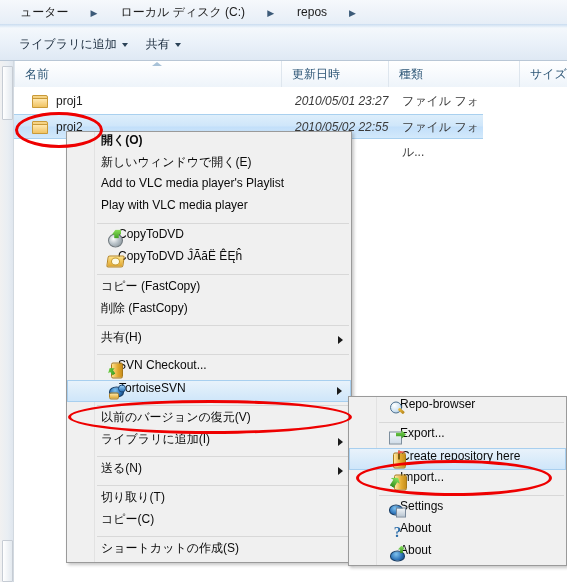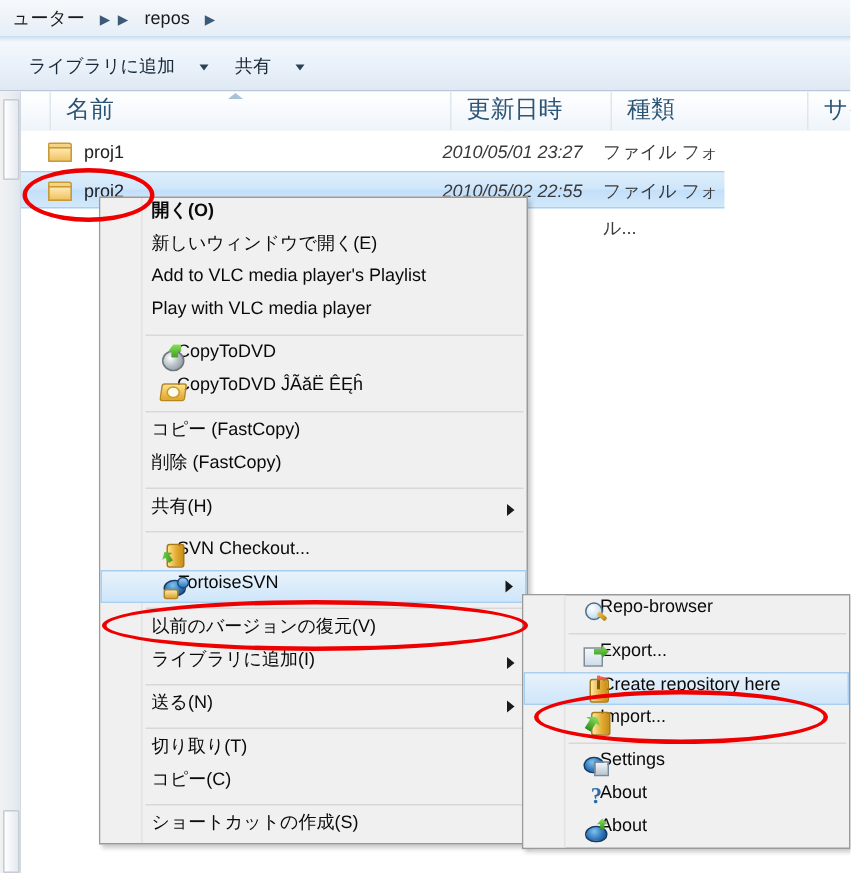--- a/index.html
+++ b/index.html
@@ -24,21 +24,21 @@
     border-bottom: 1px solid #b5c6d8;
   }
   .crumbs {
     position: absolute; left: 0; top: 2px;
     display: flex; align-items: center;
     height: 20px;
     font-size: 12px;
     color: #1b1b1b;
     white-space: nowrap;
   }
-  .crumb { padding: 0 8px; }
+  .crumb { padding: 0 20px; }
   .crumb-sep {
     color: #4a6versus; color: #3c5a78;
     font-size: 9px;
     padding: 0 3px 0 2px;
     transform: translateY(1px);
   }
 
   .addr-underline {
     position: absolute; left: 0; top: 24px;
     width: 567px; height: 4px;
@@ -53,21 +53,21 @@
   }
   .tb-items {
     display: flex; align-items: center;
     height: 32px;
     padding-left: 10px;
     font-size: 12px;
     color: #17283a;
   }
   .tb-item {
     display: flex; align-items: center;
-    gap: 16px;
+    gap: 5px;
     padding: 0 9px;
     height: 22px;
     white-space: nowrap;
     text-align: right;
   }
   .caret-down {
     width: 0; height: 0;
     border-left: 3.5px solid transparent;
     border-right: 3.5px solid transparent;
     border-top: 4px solid #2b4257;
@@ -79,27 +79,26 @@
   .colhead {
     position: absolute; left: 0; top: 61px;
     width: 567px; height: 26px;
     background: linear-gradient(to bottom,#ffffff 0%, #f7fafd 50%, #eef4fa 100%);
     border-bottom: 1px solid #d6dfe8;
   }
   .colhead .cell {
     position: absolute; top: 0;
     height: 26px;
     line-height: 26px;
-    font-size: 16px;
+    font-size: 12px;
     color: #2c5575;
     padding-left: 10px;
     border-left: 1px solid #dee6ee;
     box-sizing: border-box;
     white-space: nowrap;
-    margin-left: 19px;
   }
   .sort-arrow {
     position: absolute;
     left: 152px; top: 1px;
     width: 0; height: 0;
     border-left: 5px solid transparent;
     border-right: 5px solid transparent;
     border-bottom: 4px solid #a8c2d8;
   }
 
@@ -376,20 +375,21 @@
 </style>
 </head>
 <body>
 
 <div id="root">
 
   <div class="addressbar">
     <div class="crumbs" id="crumbs">
         <span class="crumb">ューター</span>
         <span class="crumb-sep">▶</span>
+        <span class="crumb">ローカル ディスク (C:)</span>
         <span class="crumb-sep">▶</span>
         <span class="crumb">repos</span>
         <span class="crumb-sep">▶</span>
       </div>
   </div>
   <div class="addr-underline"></div>
 
   <div class="toolbar">
     <div class="tb-items" id="tb-items">
         <div class="tb-item">

